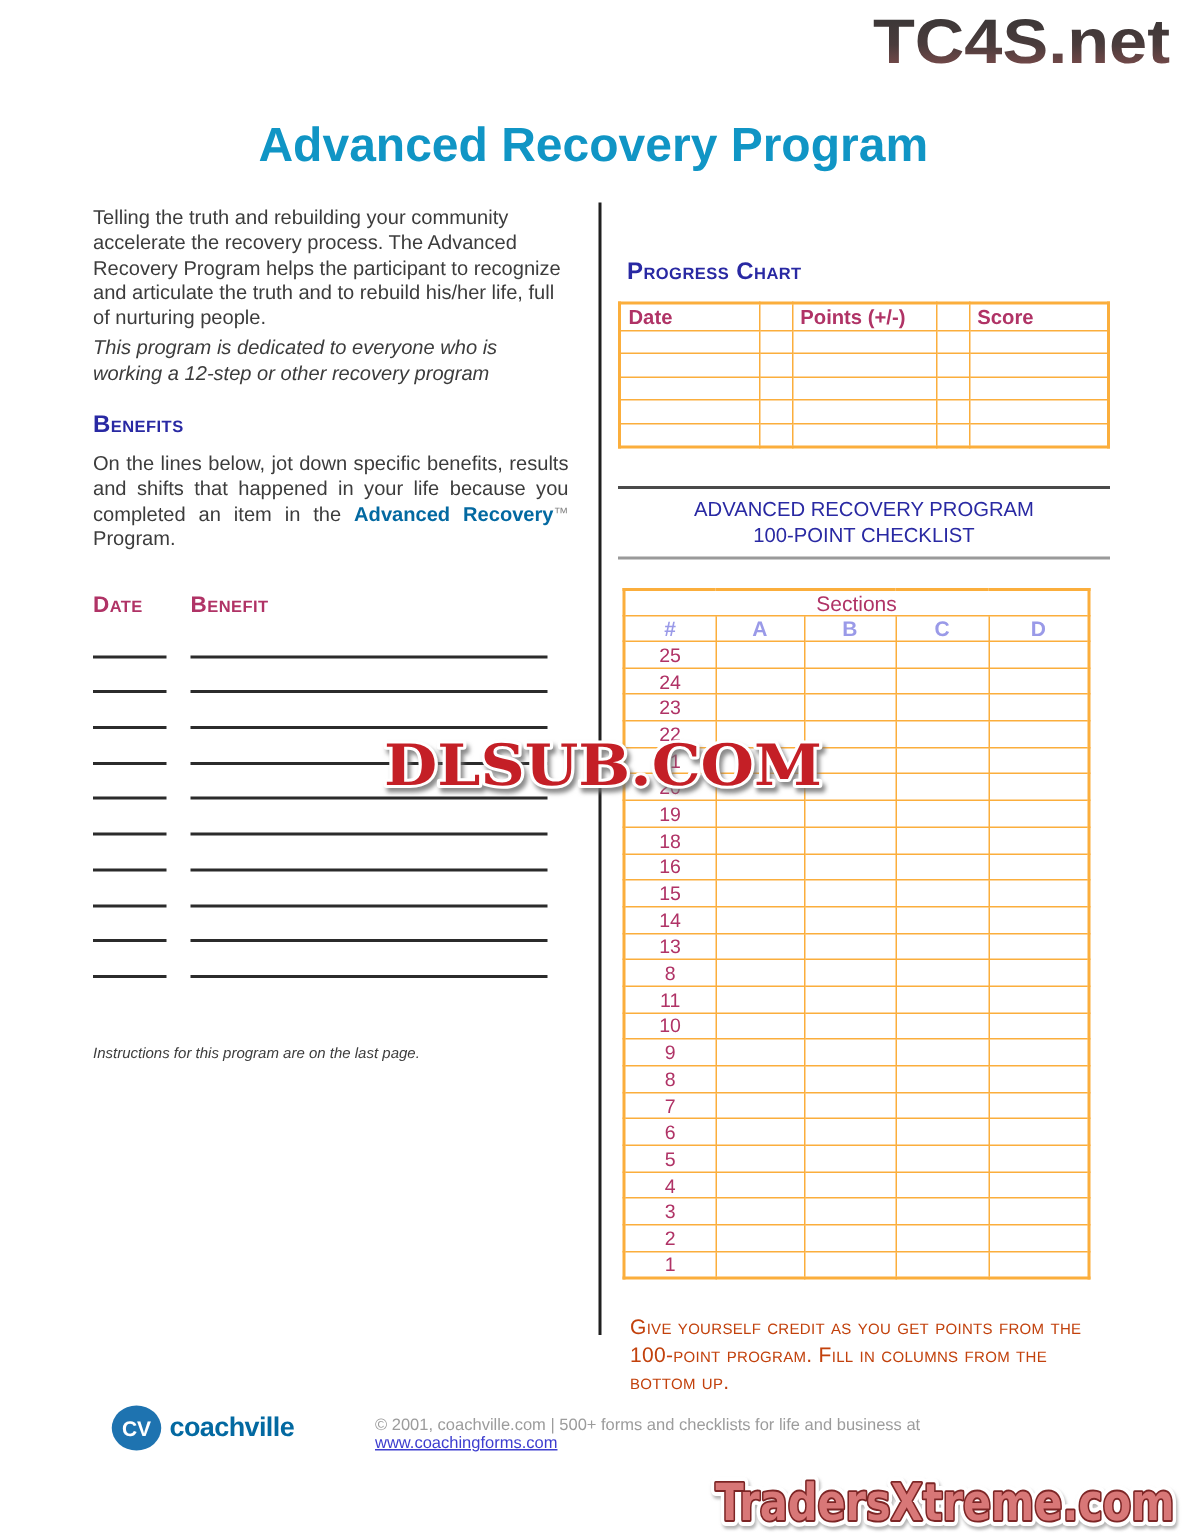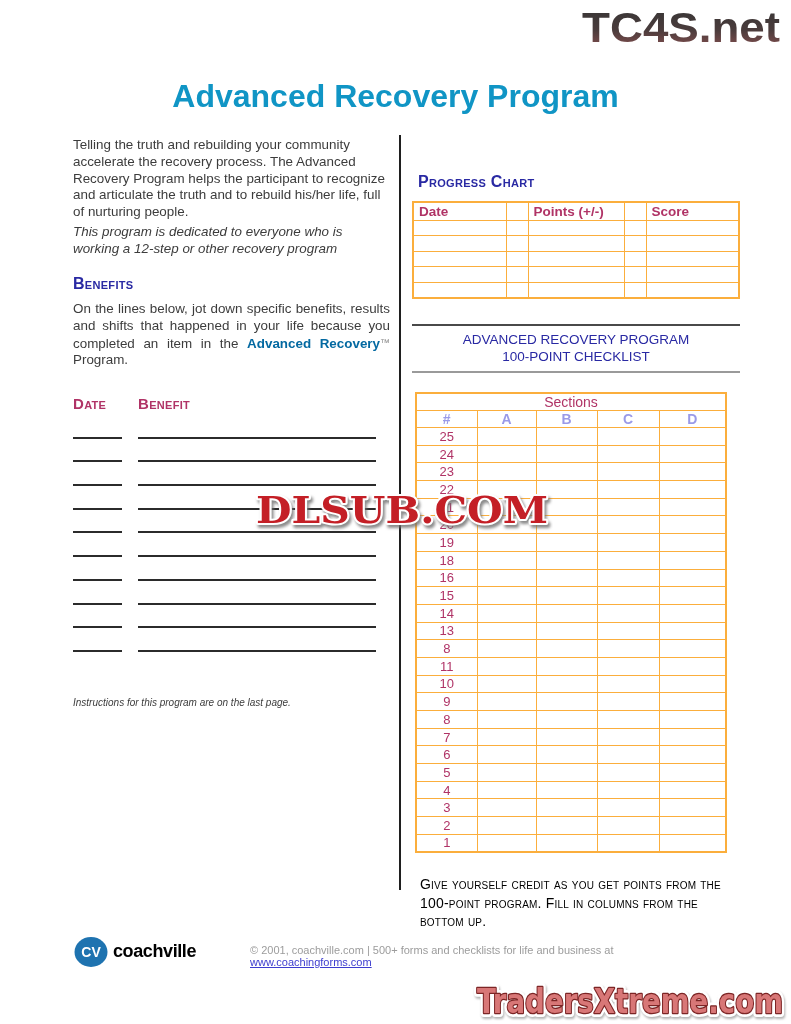--- a/index.html
+++ b/index.html
@@ -14,21 +14,21 @@
   .tc4s { position:absolute; top:2px; right:6px; }
 
   
   .doc-title {
     position:absolute; top:78px; left:0; width:100%;
     text-align:center; font-size:32px; font-weight:bold;
     color:#1095c5; letter-spacing:0px;
   }
 
   
-  .left-col { position:absolute; left:73px; top:137px; width:317px; height:640px; }
+  .left-col { position:absolute; left:62px; top:137px; width:317px; height:640px; }
   .intro { position:absolute; top:0; left:0; width:317px;
            font-size:13.4px; line-height:16.8px; color:#3c3c3c; }
   .dedication { position:absolute; top:87px; left:0; width:317px;
            font-size:13.4px; line-height:16.8px; font-style:italic; }
   .benefits-h { position:absolute; top:138px; left:0;
            font-variant:small-caps; font-weight:bold; font-size:16px;
            color:#2929a3; letter-spacing:.3px; }
   .benefits-p { position:absolute; top:164px; left:0; width:317px;
            font-size:13.4px; line-height:16.8px; text-align:justify; }
   .benefits-p b { color:#0369a1; }
@@ -66,26 +66,26 @@
 
   .stable { position:absolute; top:219px; left:3px; width:310px; border:2px solid #fbae3c; }
   .stable td { border:1px solid #fbae3c; text-align:center; }
   .stable .ghead { height:17px; font-size:14px; color:#b03366; }
   .stable .letters td { height:17px; font-size:14px; font-weight:bold; color:#9a9ae8; }
   .stable tbody td { height:17.7px; font-size:13px; }
   .stable td.num { color:#b03366; }
 
   .note { position:absolute; top:702px; left:8px; width:316px;
          font-variant:small-caps; font-size:14px; line-height:18.5px;
-         color:#000000; letter-spacing:.2px; }
+         color:#c2410c; letter-spacing:.2px; }
 
   
   .cv-logo { position:absolute; left:74px; top:936px; }
   .coachville { position:absolute; left:113px; top:941px; font-size:18px;
-         font-weight:bold; color:#000000; letter-spacing:-0.4px; }
+         font-weight:bold; color:#0369a1; letter-spacing:-0.4px; }
   .copyright { position:absolute; left:250px; top:944px; width:470px;
          font-size:11px; color:#9c9c9c; }
   .copyright a { color:#3d3dcf; text-decoration:underline; }
 
   
   .dlsub { position:absolute; left:251px; top:482px; }
   .traders { position:absolute; left:468px; top:979px; }
 </style>
 </head>
 <body>

